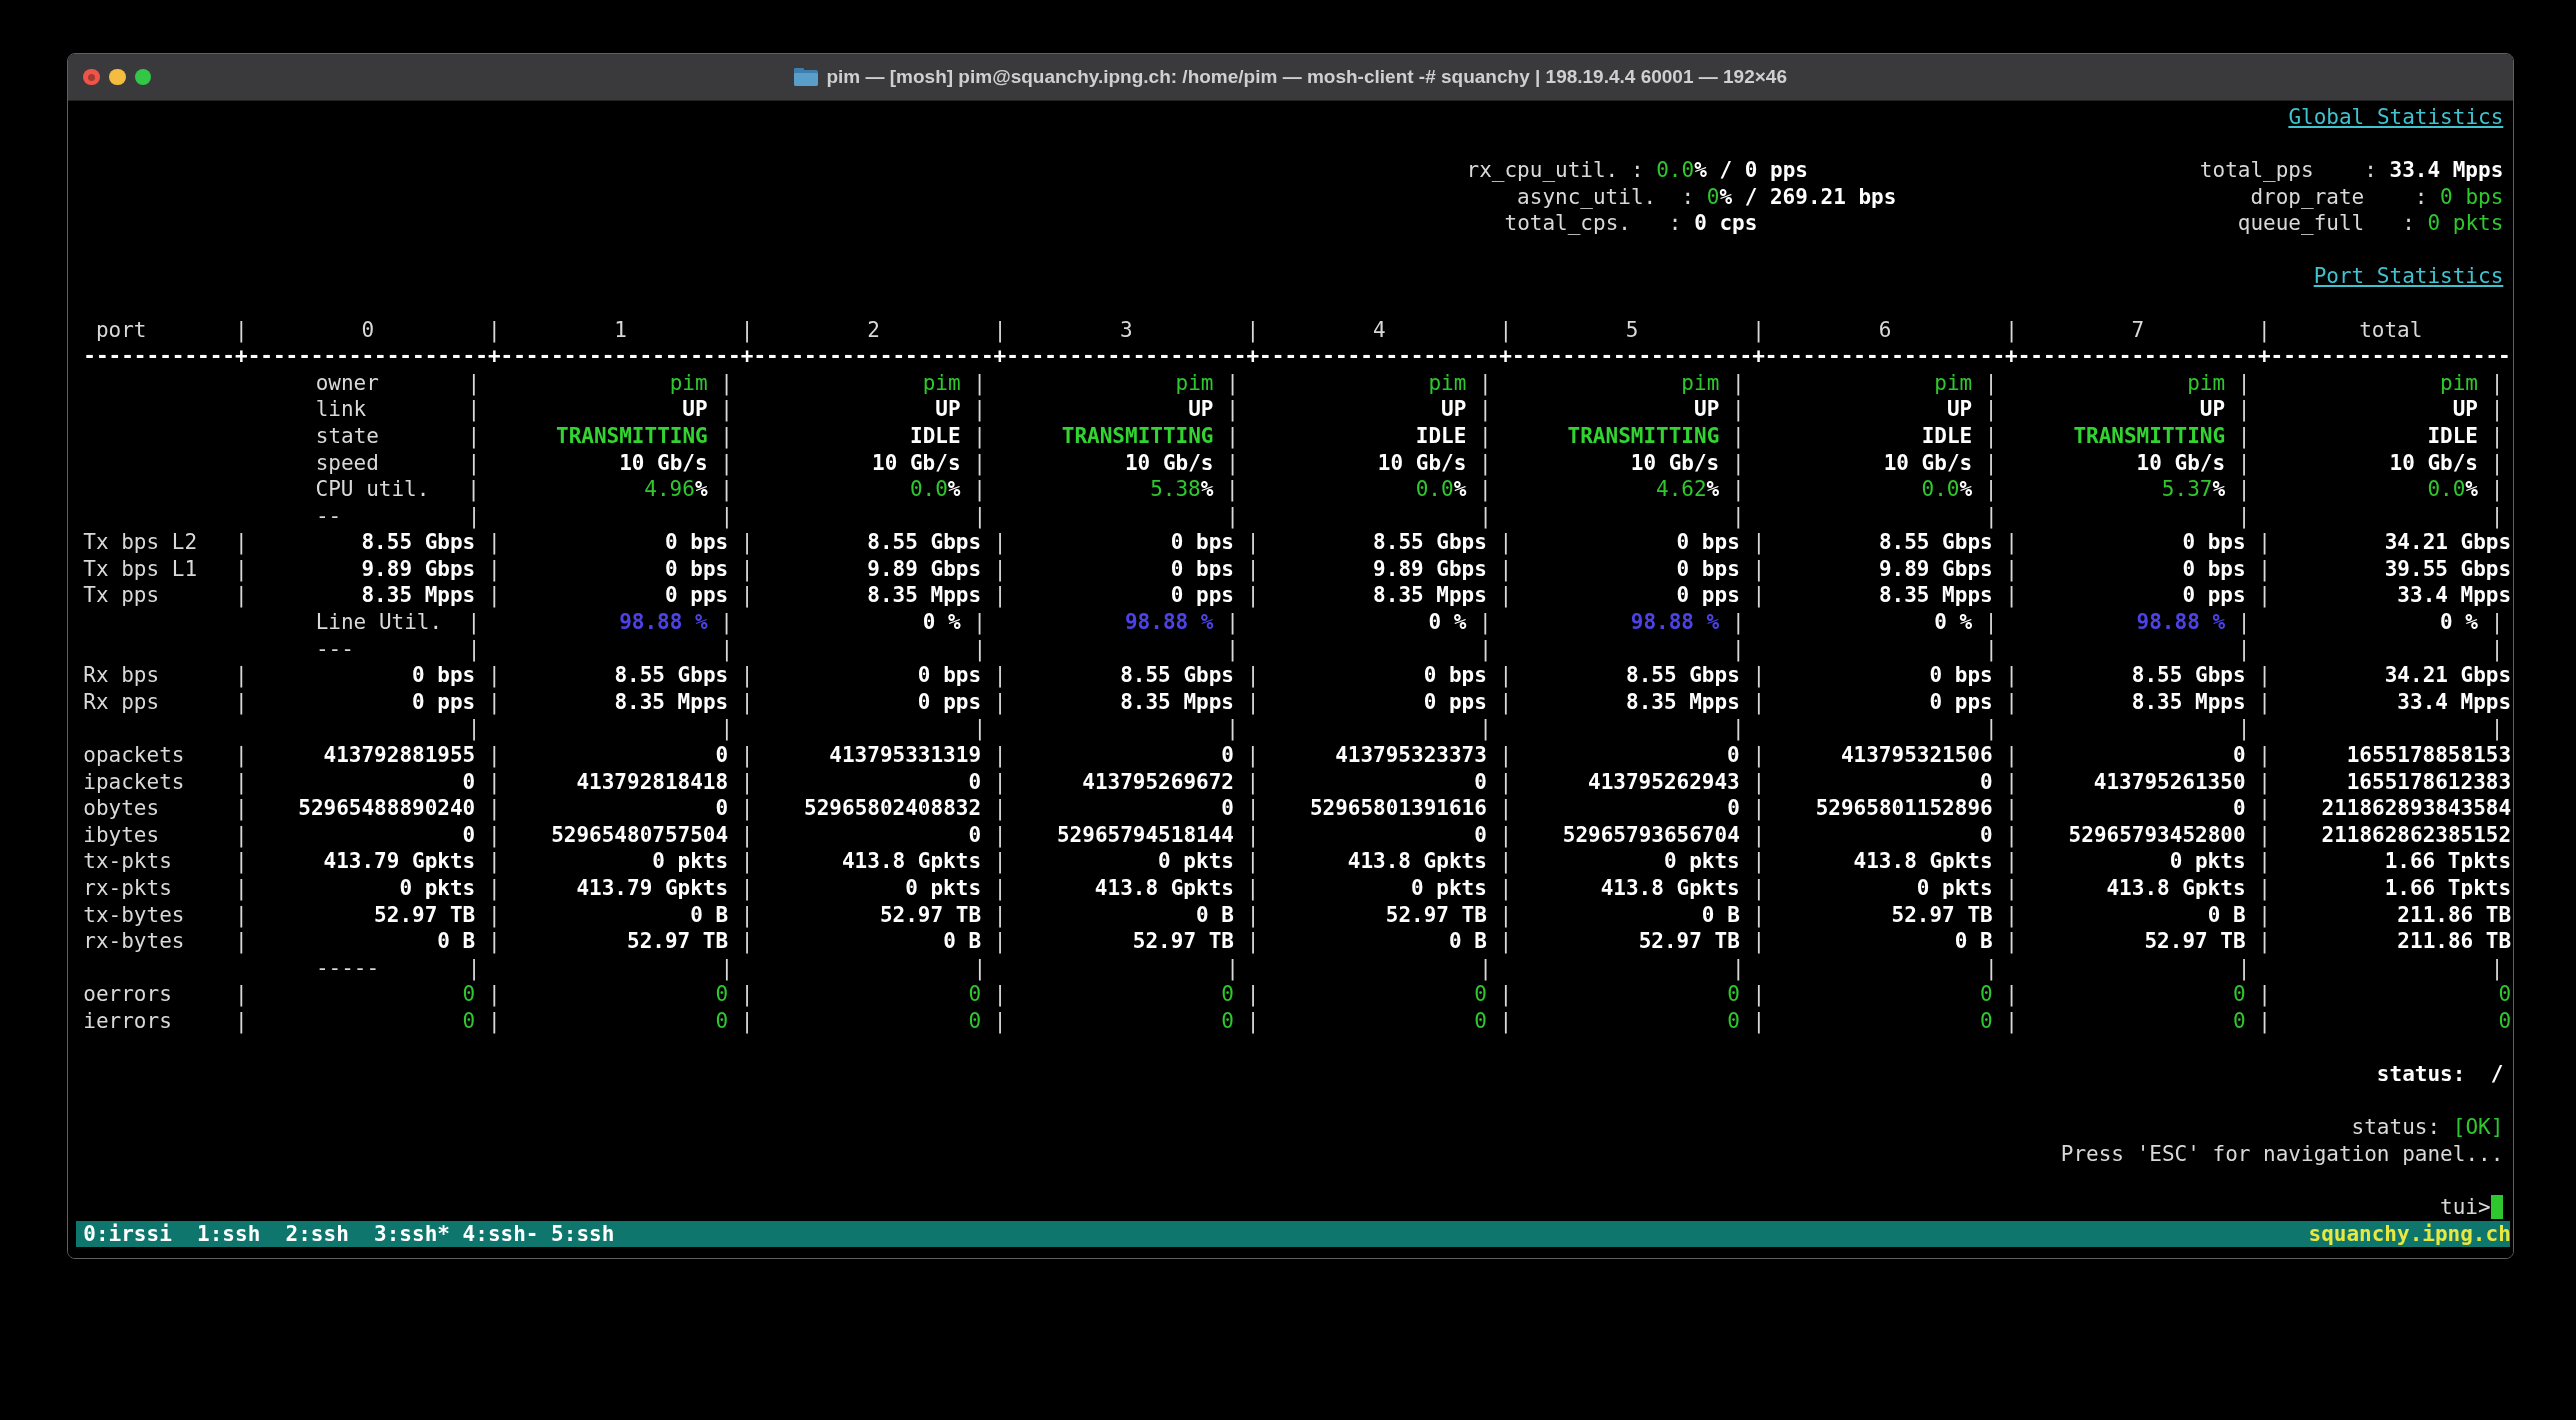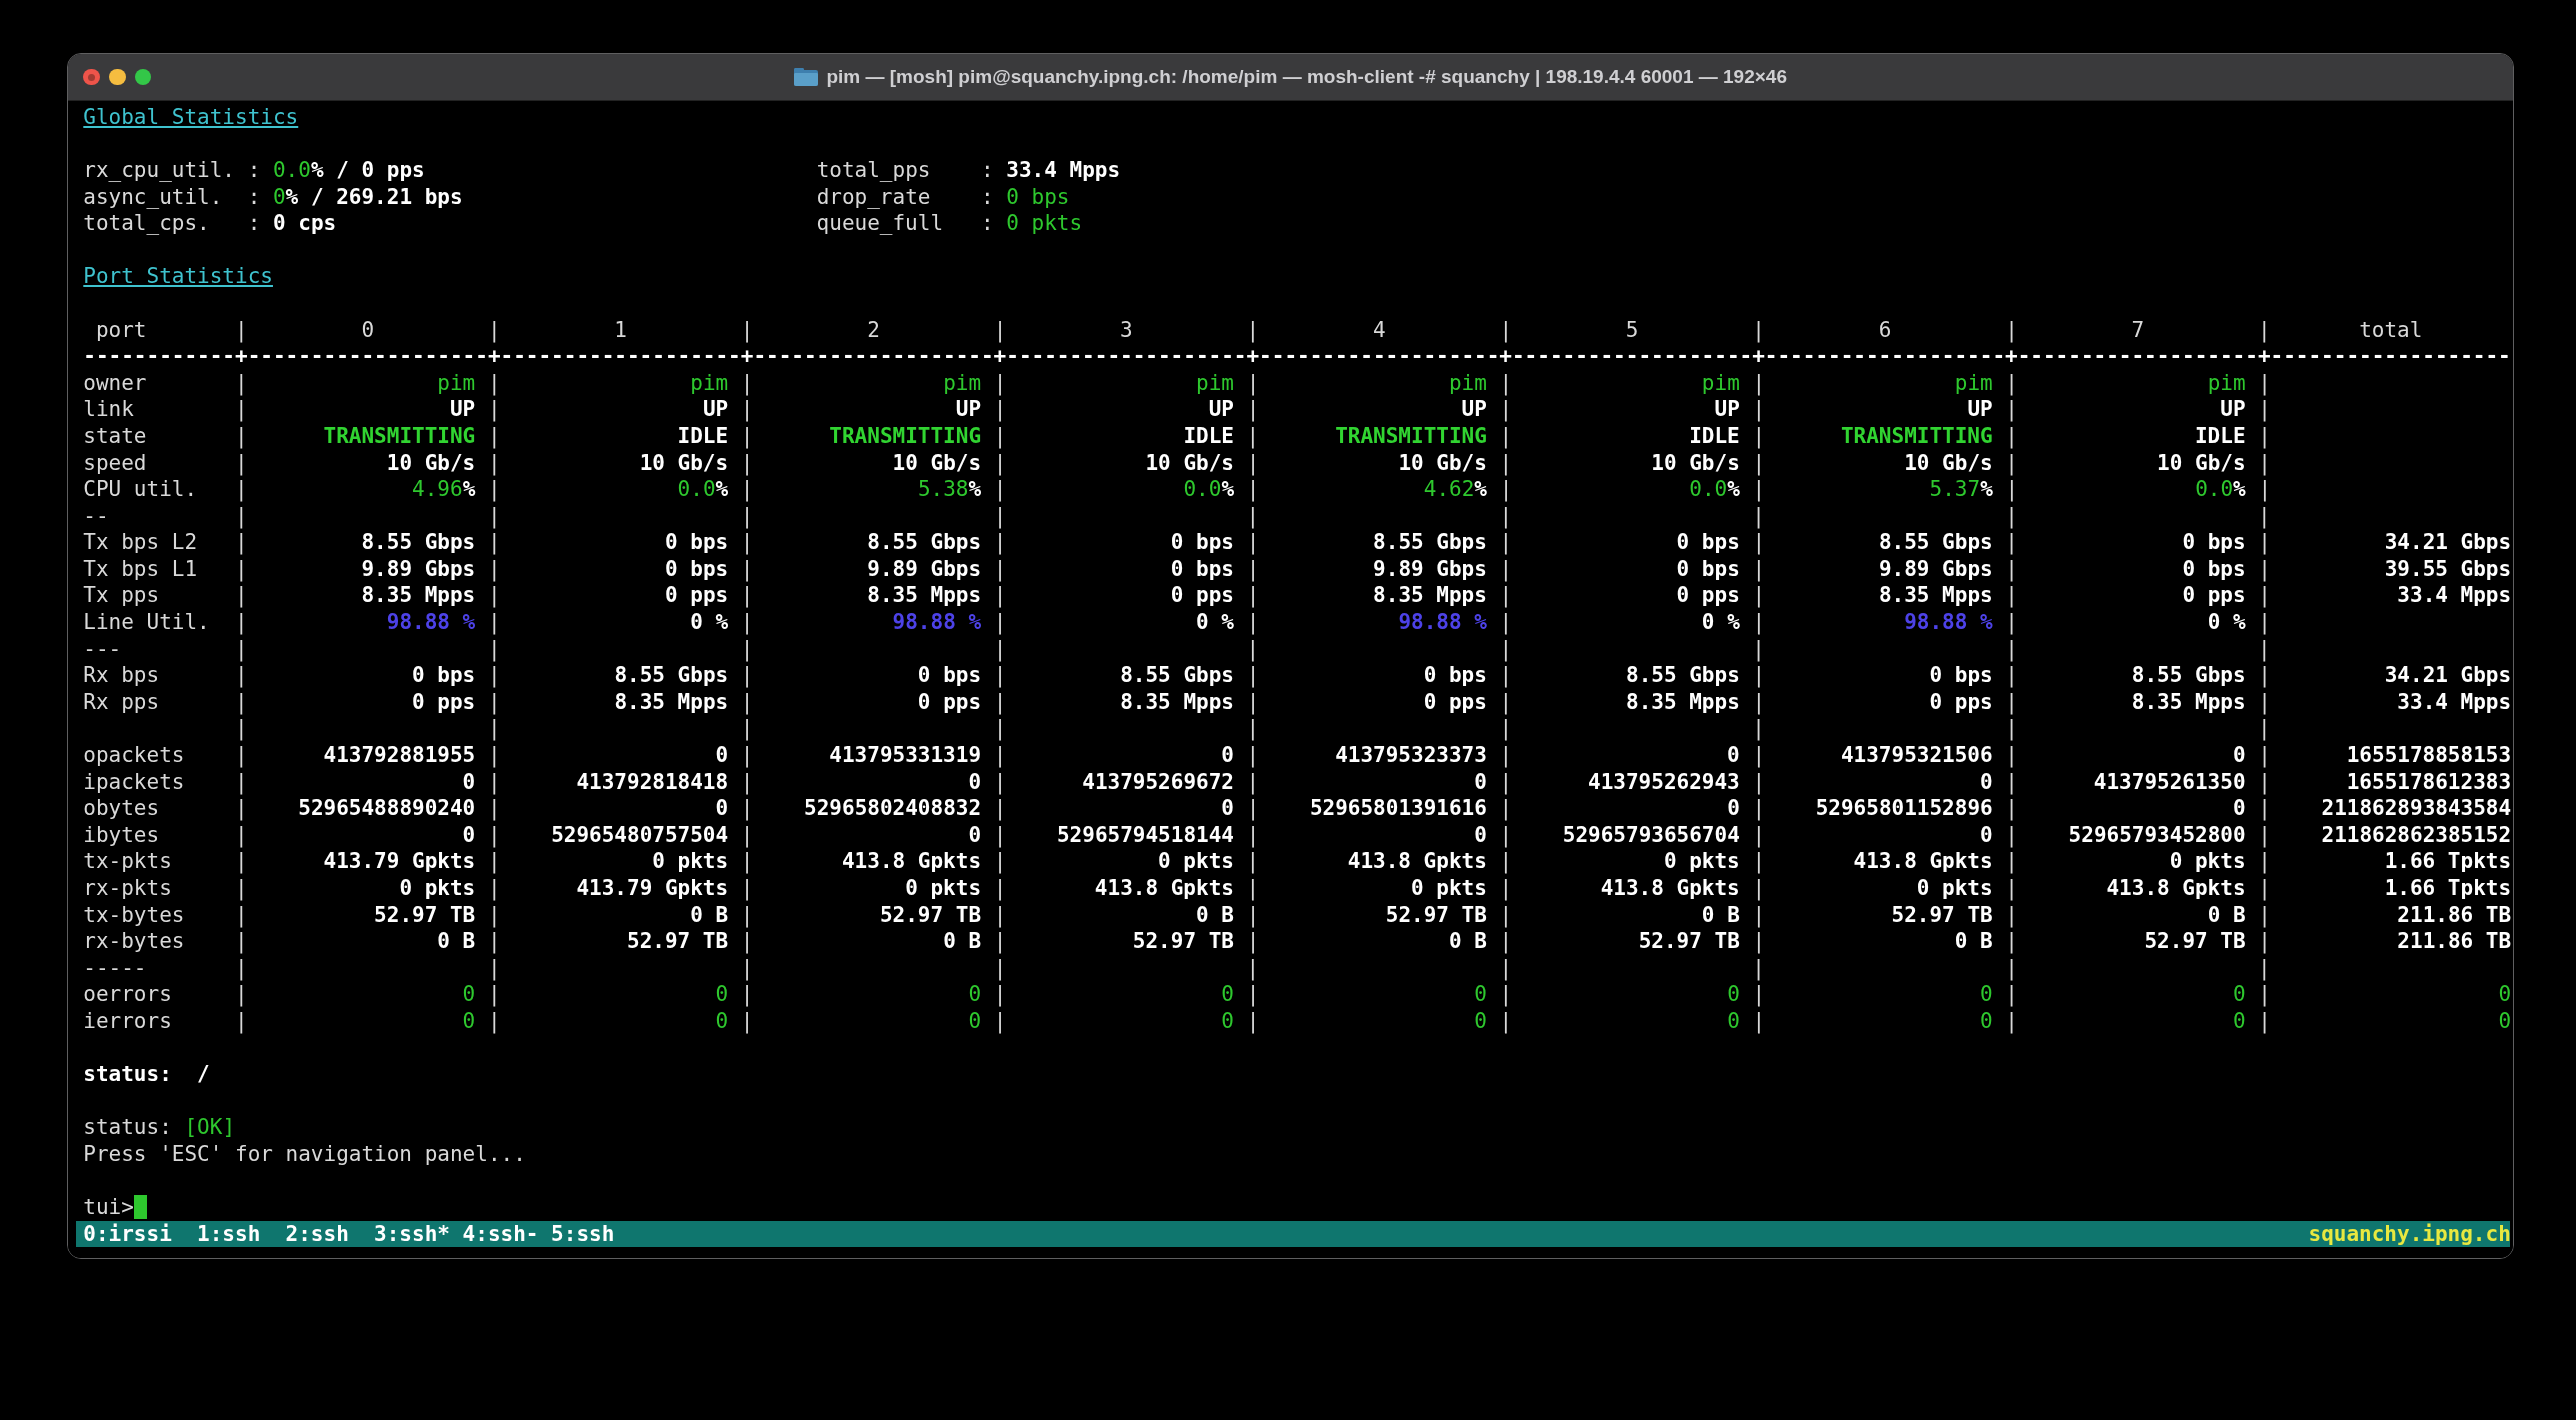--- a/index.html
+++ b/index.html
@@ -1,18 +1,18 @@
 <!DOCTYPE html>
 <html style="font-size:11px"><head>
 <meta charset="utf-8">
 <style>
   html,body{margin:0;padding:0;background:#000;width:2576px;height:1420px;overflow:hidden;}
   .window{
     position:absolute;left:67px;top:53px;width:2445px;
-    border:0.7px solid #5f5f60;border-radius:14px;
+    border:0.7px solid #5f5f60;border-radius:8px;
     box-shadow:0 28px 84px rgba(0,0,0,.85);
     background:#000;overflow:hidden;
   }
   .titlebar{
     height:46px;background:#3a3a3c;border-bottom:0.7px solid #222;
     display:flex;align-items:center;justify-content:center;position:relative;
     font-family:"Liberation Sans",sans-serif;
   }
   .lights{position:absolute;left:15.3px;top:0;height:100%;display:flex;align-items:center;gap:9px;}
   .light{width:16.7px;height:16.7px;border-radius:50%;position:relative;}
@@ -21,21 +21,21 @@
   .light.yellow{background:#f5bd40;}
   .light.green{background:#33c748;}
   .titletext{color:#cfcfd2;font-weight:bold;font-size:19px;display:flex;align-items:center;gap:8.4px;}
   .foldericon{display:inline-block;width:24px;height:19px;position:relative;}
   .foldericon .back{position:absolute;left:0;top:2.1px;width:24px;height:16.7px;background:#3e7fae;border-radius:2.1px;}
   .foldericon .tab{position:absolute;left:0;top:0;width:9.7px;height:4.9px;background:#3e7fae;border-radius:1.4px 1.4px 0 0;}
   .foldericon .front{position:absolute;left:0;top:5.6px;width:24px;height:13.2px;background:#5a9fc9;border-radius:1.4px 1.4px 2.1px 2.1px;}
   .term{
     background:#000;padding:2.8px 9.7px 11px 15.3px;
     font-family:"DejaVu Sans Mono",monospace;
-    font-size:21px;line-height:26.6px;color:#d9d9d9;
+    font-size:21px;line-height:26.6px;color:#d9d9d9;text-align:right;
   }
   .ln{white-space:pre;height:26.6px;}
   .ln span{display:inline;}
   .b{color:#ffffff;font-weight:bold;}
   .g{color:#2ec82e;}
   .gb{color:#31d431;font-weight:bold;}
   .bl{color:#4d42e8;font-weight:bold;}
   .cy{color:#3fc3cf;text-decoration:underline;}
   .cur{background:#2ec82e;color:#2ec82e;}
   .bar{background:#0f766e;margin:0 -7px;padding:0 7px;}

